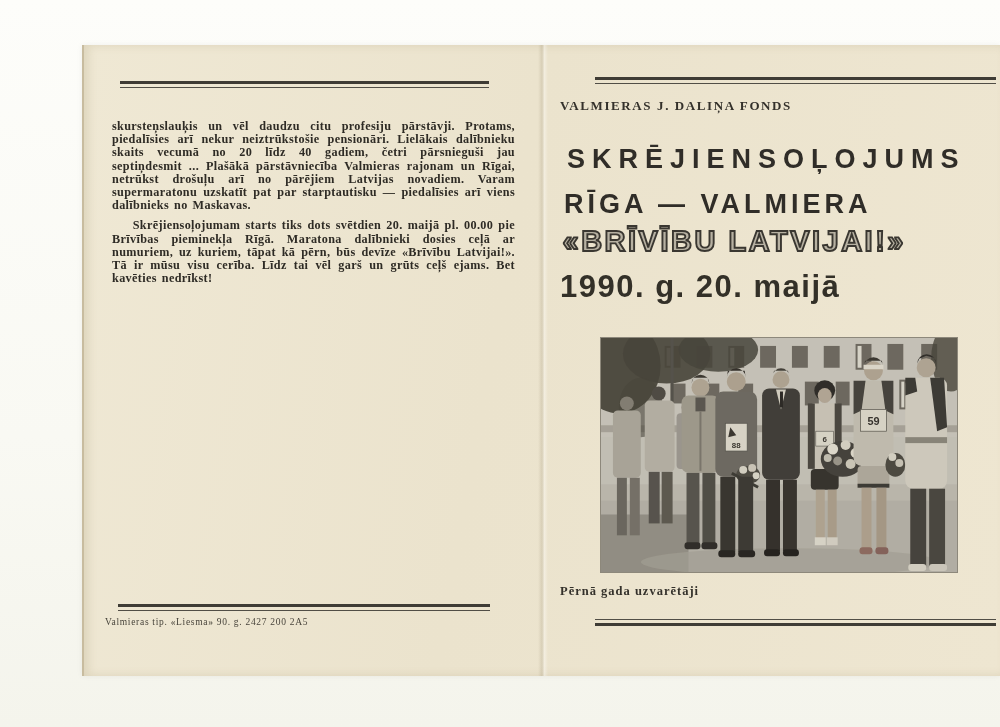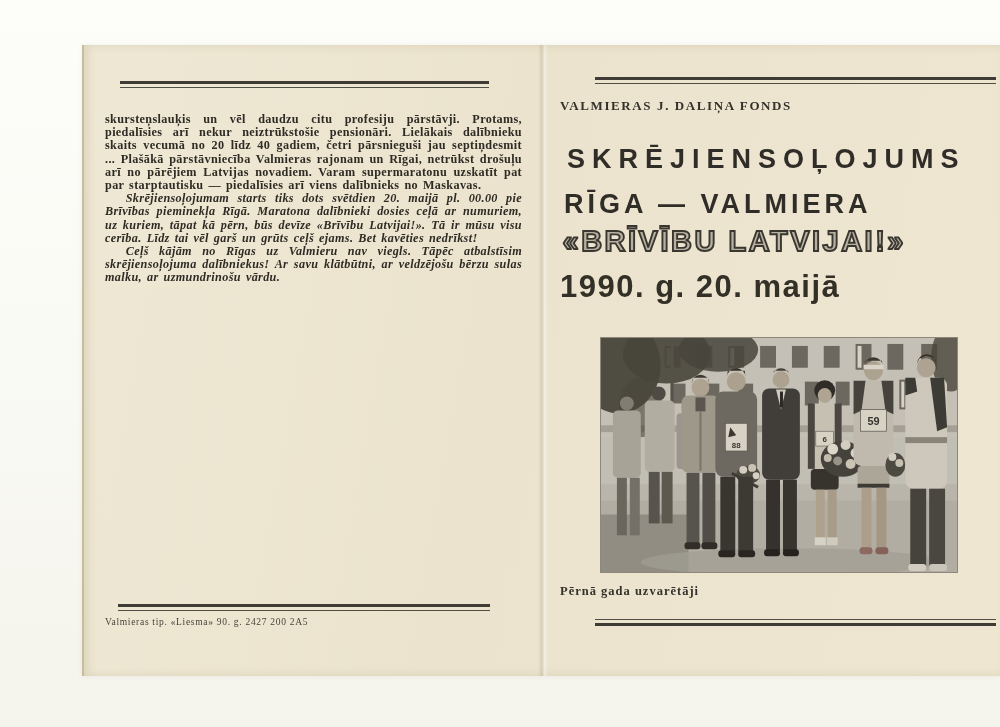--- a/index.html
+++ b/index.html
@@ -22,22 +22,22 @@
   .rule .thick{height:3px;background:#3f3c35;}
   .rule .thin{height:1px;background:#514e46;margin-top:3px;}
   .rule.flip .thick{order:2;margin-top:3px;}
   .rule.flip{display:flex;flex-direction:column;}
   .rule.flip .thin{margin-top:0;}
   
   .body-text{position:absolute;left:105px;top:113px;width:417px;
     font:bold 12.2px/13.2px "Liberation Serif", serif;
     color:#2e2b25;text-align:justify;
     letter-spacing:0.35px;word-spacing:1.6px;}
-  .body-text p{margin:0;}
-  .body-text p.ind{text-indent:1.7em;font-style:italic;}
+  .body-text p{margin:7px;}
+  .body-text p.ind{text-indent:1.7em;}
   .imprint{position:absolute;left:105px;top:617px;width:417px;
     font:9.5px "Liberation Serif", serif;color:#48443b;letter-spacing:0.7px;}
   
   .rp{position:absolute;left:560px;top:0;width:455px;text-align:left;color:#34312b;}
   .fond-header{top:98px;font:bold 13px "Liberation Serif", serif;letter-spacing:1.6px;}
   .title1{top:144px;font:bold 27px "Liberation Sans", sans-serif;
     letter-spacing:7px;text-indent:7px;color:#302d28;}
   .title2{top:189px;font:bold 27px "Liberation Sans", sans-serif;
     letter-spacing:4px;text-indent:4px;color:#302d28;}
   .title3{top:225px;font:bold 29px "Liberation Sans", sans-serif;
@@ -59,21 +59,20 @@
 
   <section>
     <div class="rule" style="left:120px;top:81px;width:369px;">
       <div class="thick"></div>
         <div class="thin"></div>
     </div>
 
     <div class="body-text">
       <p>skursteņslauķis un vēl daudzu citu profesiju pārstāvji. Protams, piedalīsies arī nekur neiztrūkstošie pensionāri. Lielākais dalībnieku skaits vecumā no 20 līdz 40 gadiem, četri pārsnieguši jau septiņdesmit ... Plašākā pārstāvniecība Valmieras rajonam un Rīgai, netrūkst drošuļu arī no pārējiem Latvijas novadiem. Varam supermaratonu uzskatīt pat par starptautisku — piedalīsies arī viens dalībnieks no Maskavas.</p>
       <p class="ind">Skrējiensoļojumam starts tiks dots svētdien 20. maijā pl. 00.00 pie Brīvības pieminekļa Rīgā. Maratona dalībnieki dosies ceļā ar numuriem, uz kuriem, tāpat kā pērn, būs devīze «Brīvību Latvijai!». Tā ir mūsu visu cerība. Līdz tai vēl garš un grūts ceļš ejams. Bet kavēties nedrīkst!</p>
-      <p class="ind">Ceļš kājām no Rīgas uz Valmieru nav viegls. Tāpēc atbalstīsim skrējiensoļojuma dalībniekus! Ar savu klātbūtni, ar veldzējošu bērzu sulas malku, ar uzmundrinošu vārdu.</p>
     </div>
 
     <div class="rule" style="left:118px;top:604px;width:372px;">
       <div class="thick"></div>
         <div class="thin"></div>
     </div>
 
     <div class="imprint">Valmieras tip. «Liesma» 90. g. 2427 200 2A5</div>
   </section>
 

